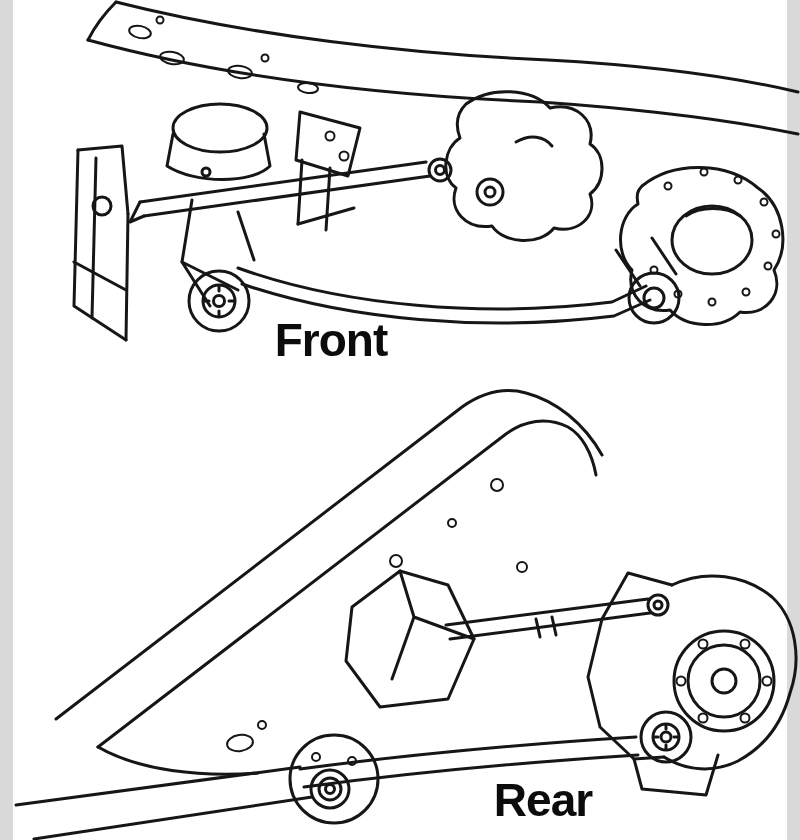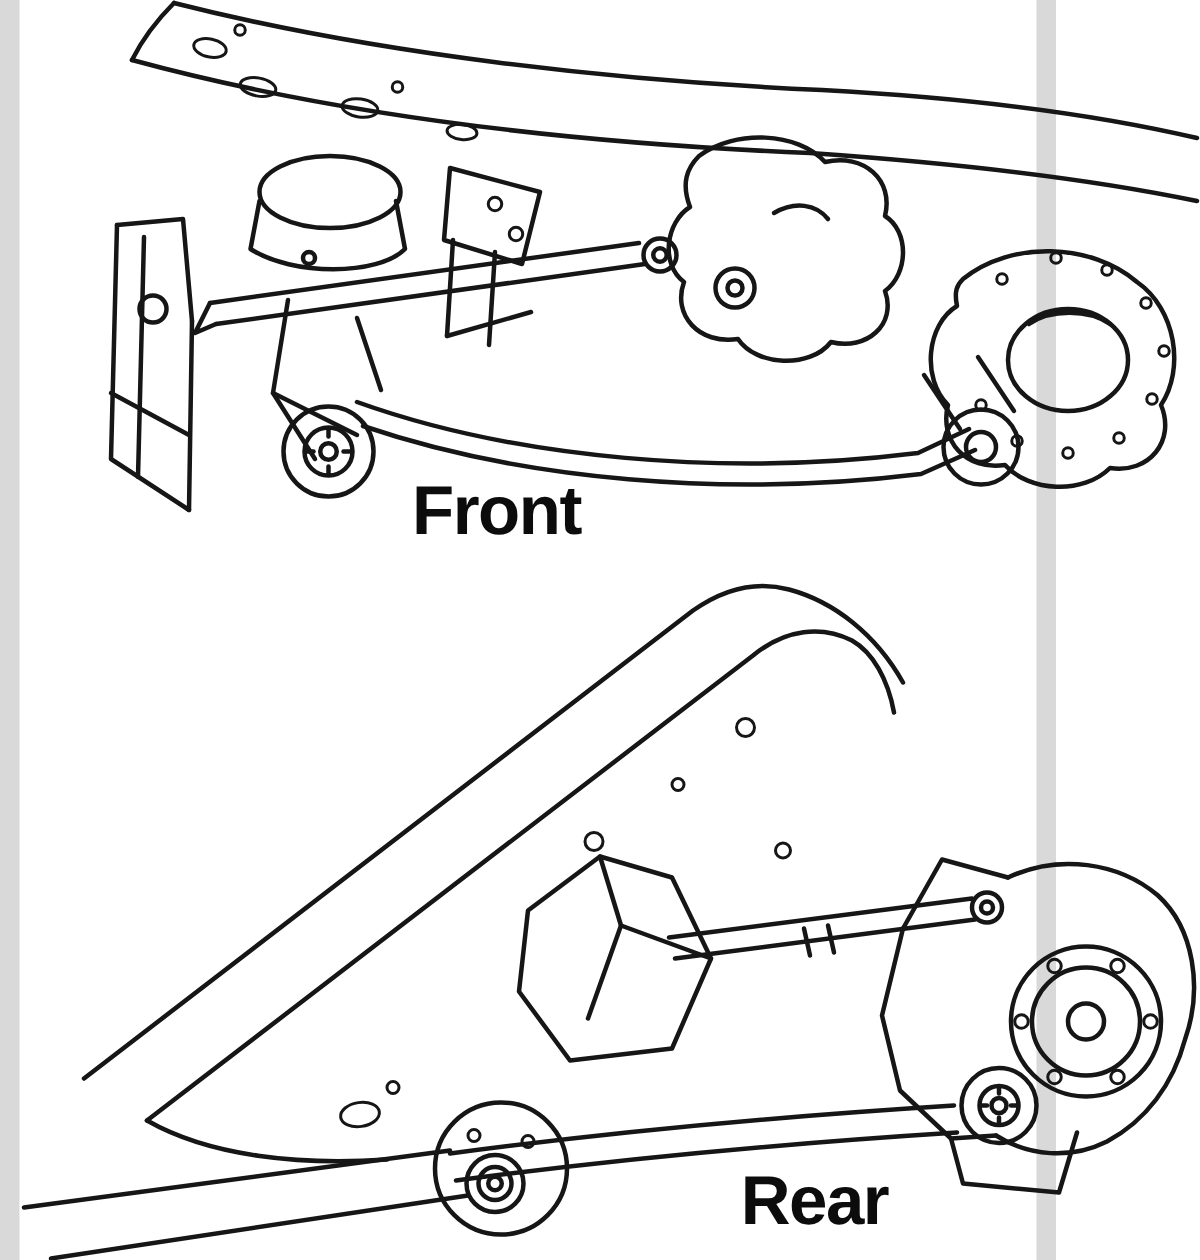--- a/index.html
+++ b/index.html
@@ -2,21 +2,21 @@
 <html style="--line: #161616; --highlight: #cf2020; --highlight-dark: #7e1010; --highlight-inner: #f3d2d2; --edge: #d9d9d9; --background: #ffffff;"><head>
 <meta charset="utf-8">
 <style>
   html, body { margin: 0; padding: 0; }
   body {
     width: 800px; height: 840px;
     background: var(--background, #fff);
     font-family: "Liberation Sans", sans-serif;
     overflow: hidden;
   }
-  .stage { position: relative; width: 704px; height: 840px; background: var(--background, #fff); }
+  .stage { position: relative; width: 800px; height: 840px; background: var(--background, #fff); }
   .edge { position: absolute; top: 0; width: 13px; height: 100%; background: var(--edge, #d9d9d9); }
   .edge.left { left: 0; }
   .edge.right { right: 0; }
   svg.diagram { position: absolute; left: 0; display: block; }
   #front-svg { top: 0; }
   #rear-svg { top: 375px; }
   .ln path, .ln line, .ln circle, .ln ellipse {
     stroke: var(--line, #161616);
     stroke-width: 3;
     fill: none;

